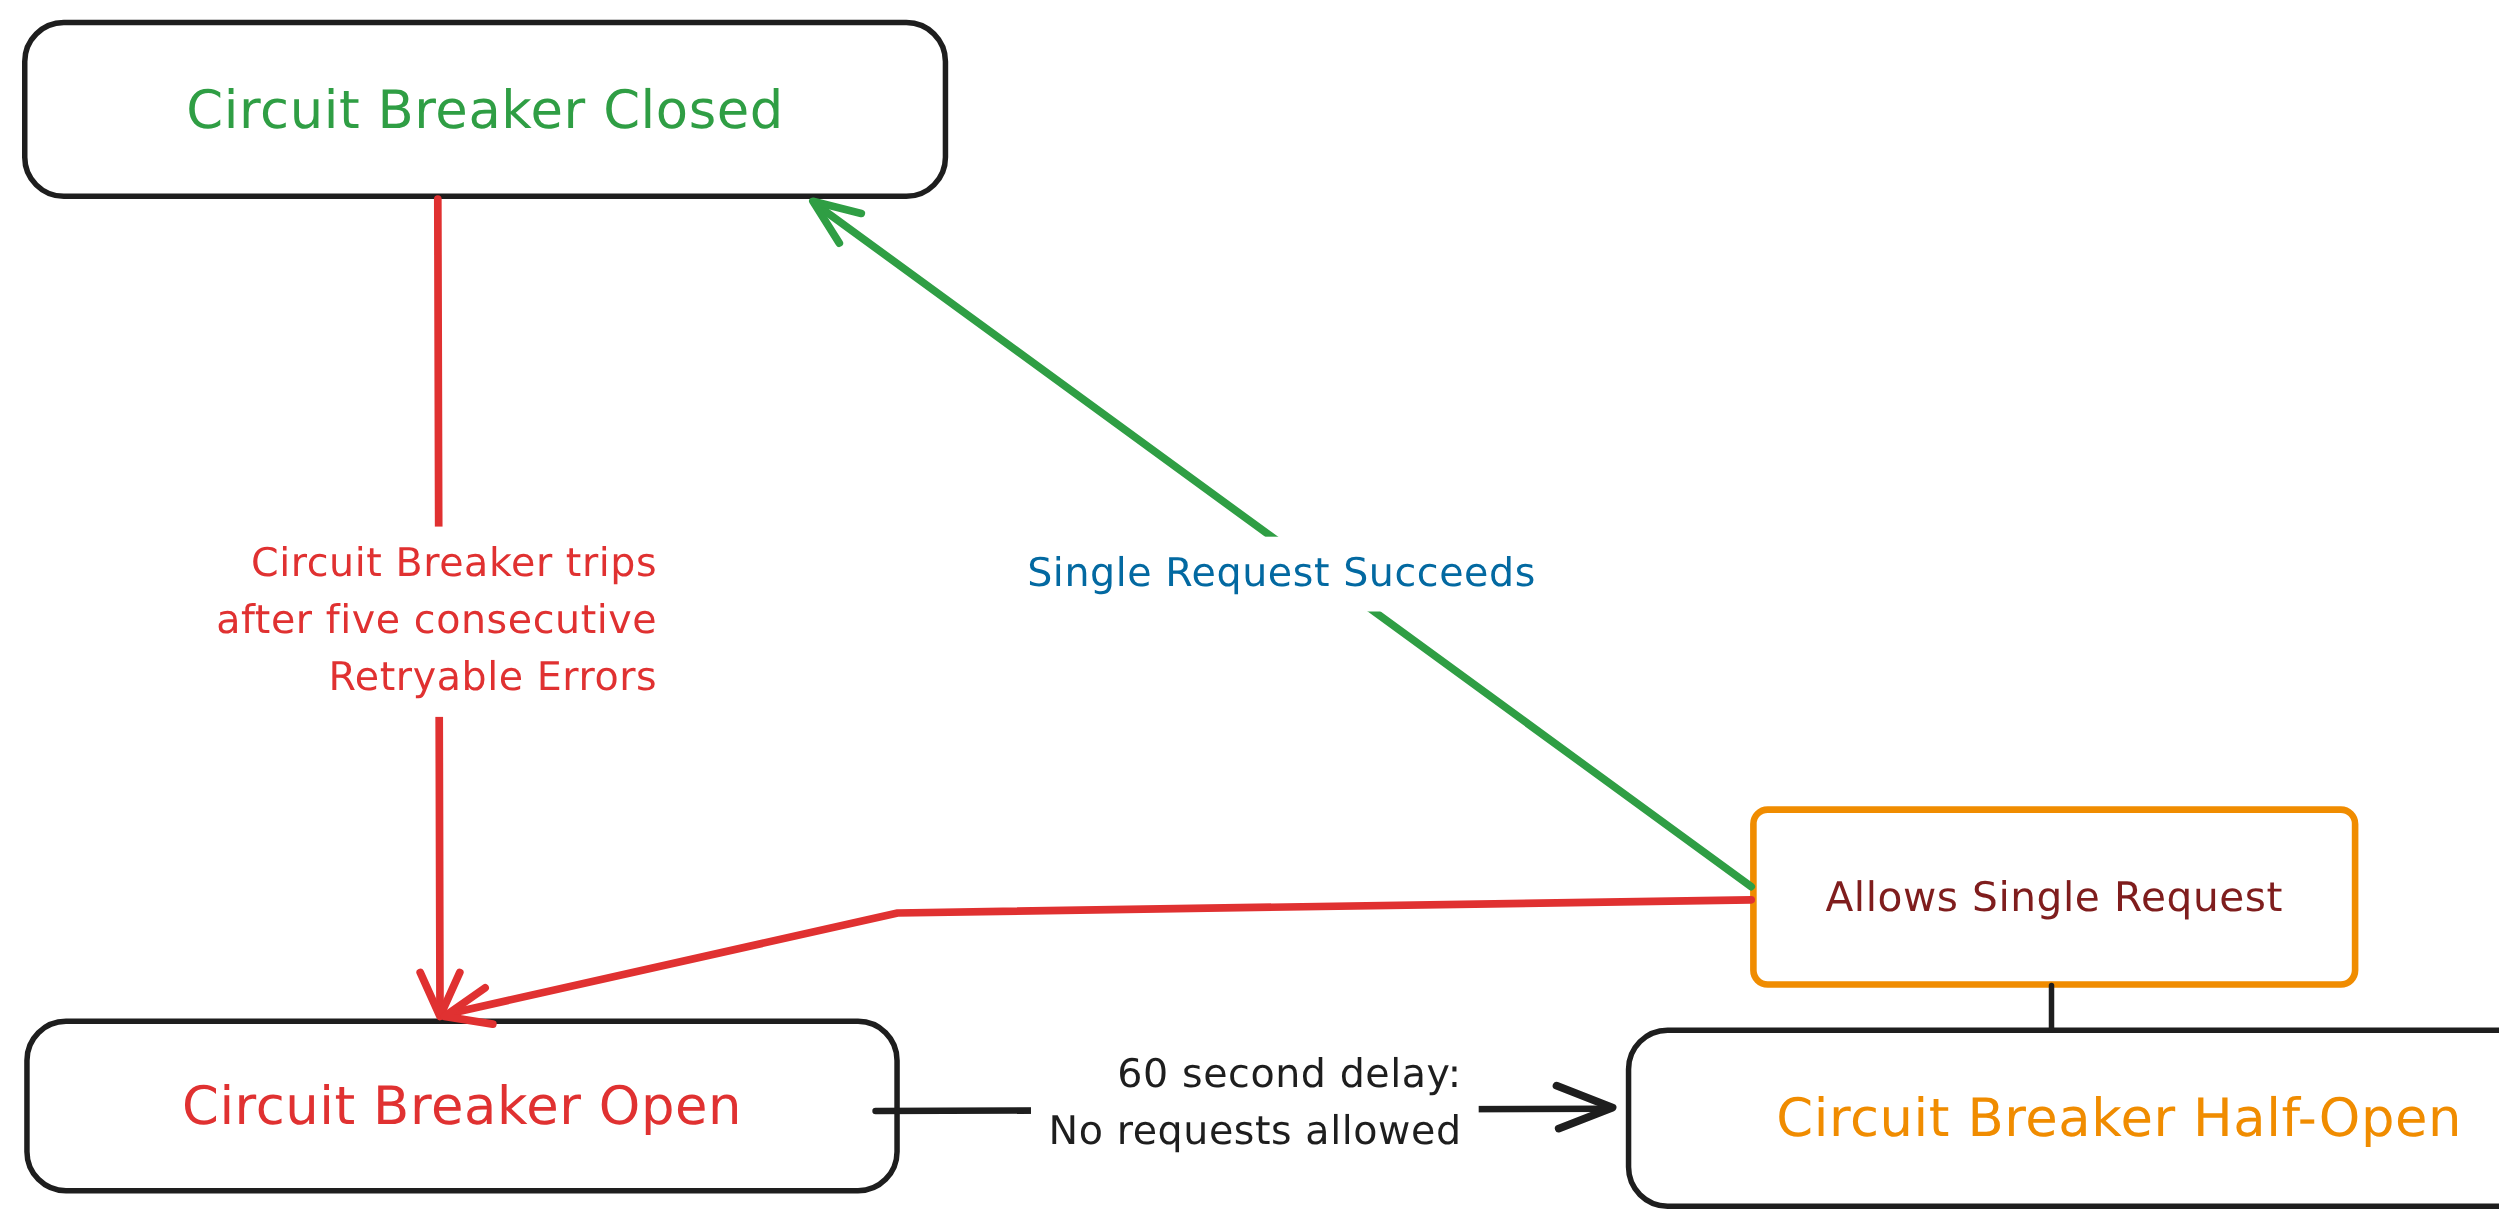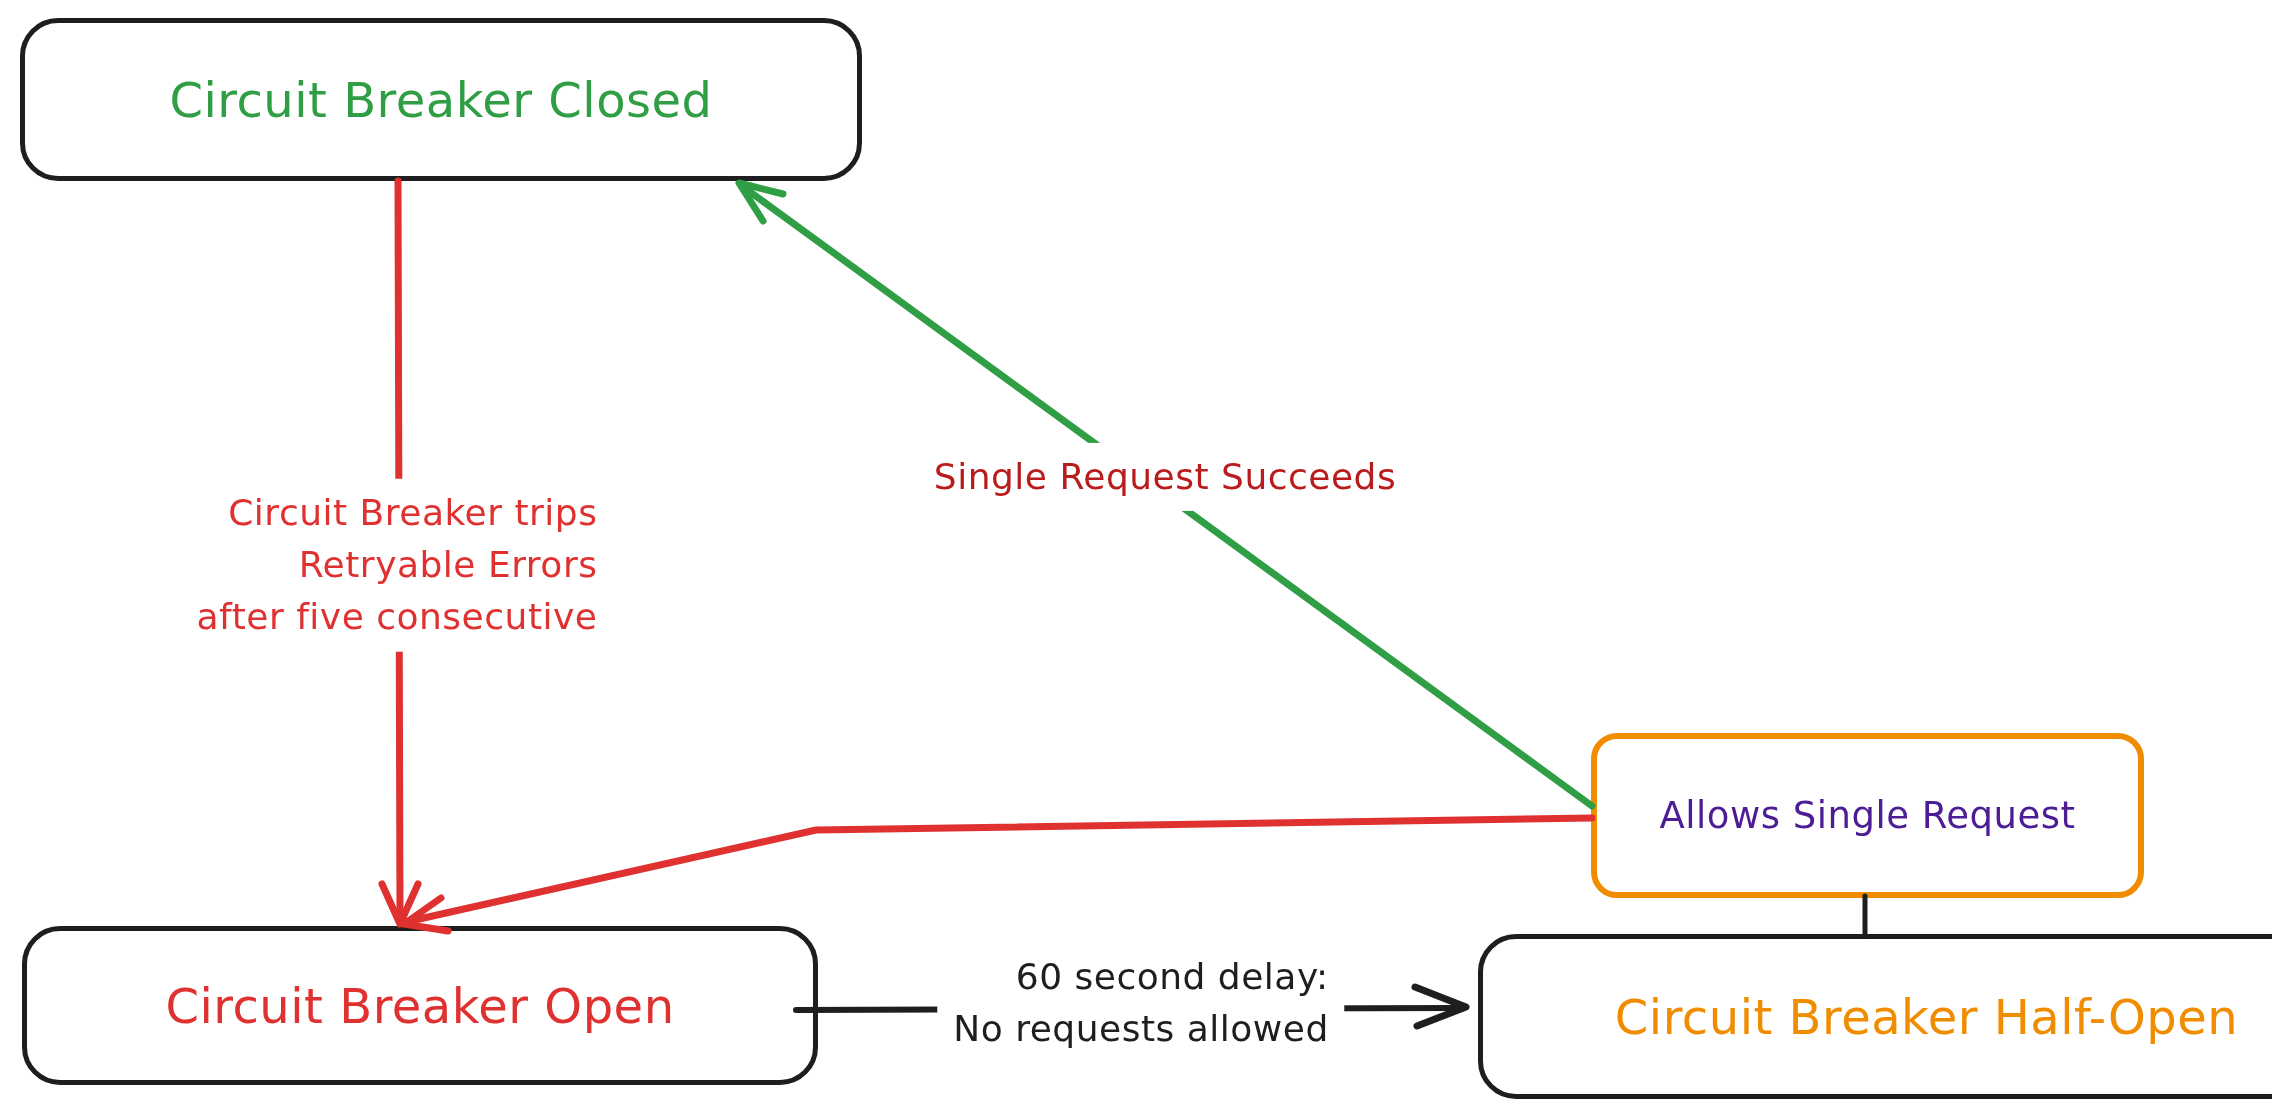--- a/index.html
+++ b/index.html
@@ -19,41 +19,41 @@
     border-radius:38px;
     display:flex;align-items:center;justify-content:center;
     text-align:center;
     white-space:nowrap;
     z-index:1;
   }
   .node .node-label{letter-spacing:.5px;}
   #node-closed  {left:20px;  top:18px;  width:842px; height:163px; font-size:48px; color:#2f9e44;}
   #node-open    {left:22px;  top:926px; width:796px; height:159px; font-size:48px; color:#e03131;}
   #node-halfopen{left:1478px;top:934px; width:897px; height:165px; font-size:48px; color:#f08c00;}
-  #node-allows  {left:1591px;top:733px; width:553px; height:165px; font-size:37px; color:#4c1d95;
-                 border-color:#f08c00; border-width:6px; border-radius:26px;}
+  #node-allows  {left:1591px;top:733px; width:553px; height:165px; font-size:37px; color:#7f1d1d;
+                 border-color:#f08c00; border-width:6px; border-radius:16px;}
   
   #edges{position:absolute;left:0;top:0;width:2272px;height:1107px;z-index:2;}
   #edges path{fill:none;stroke-linecap:round;stroke-linejoin:round;}
   
   .edge-label{
     position:absolute;
     transform:translate(-50%,-50%);
     background:#ffffff;
     padding:8px 16px;
     text-align:right;
     font-size:36px;
     line-height:1.45;
     letter-spacing:.5px;
     white-space:nowrap;
     z-index:3;
   }
   .edge-label div{white-space:nowrap;}
   #label-trips   {left:397px; top:565px;  color:#e03131;}
-  #label-succeeds{left:1165px;top:477px;  color:#b91c1c;}
+  #label-succeeds{left:1165px;top:522px;  color:#0369a1;}
   #label-fails   {left:1141px;top:827px;  color:#e03131;}
   #label-delay   {left:1141px;top:1003px; color:#1e1e1e;}
 </style>
 </head>
 <body>
 
 <div id="stage">
 
   <div class="node" id="node-closed">
     <span class="node-label">Circuit Breaker Closed</span>
@@ -83,22 +83,22 @@
     <path d="M763,221 L739,183 L783,194" stroke-width="7" stroke="#2f9e44"></path>
 
     <path d="M796,1010 L1458,1008" stroke-width="6" stroke="#1e1e1e"></path>
     <path d="M1415,987 L1466,1007 L1417,1026" stroke-width="7" stroke="#1e1e1e"></path>
 
     <path d="M1865,896 L1865,936" stroke-width="5" stroke="#1e1e1e"></path>
   </svg>
 
   <div class="edge-label" id="label-trips">
     <div>Circuit Breaker trips</div>
+    <div>after five consecutive</div>
     <div>Retryable Errors</div>
-    <div>after five consecutive</div>
   </div>
 
   <div class="edge-label" id="label-succeeds">
     <div>Single Request Succeeds</div>
   </div>
 
 
   <div class="edge-label" id="label-delay">
     <div>60 second delay:</div>
     <div>No requests allowed</div>

